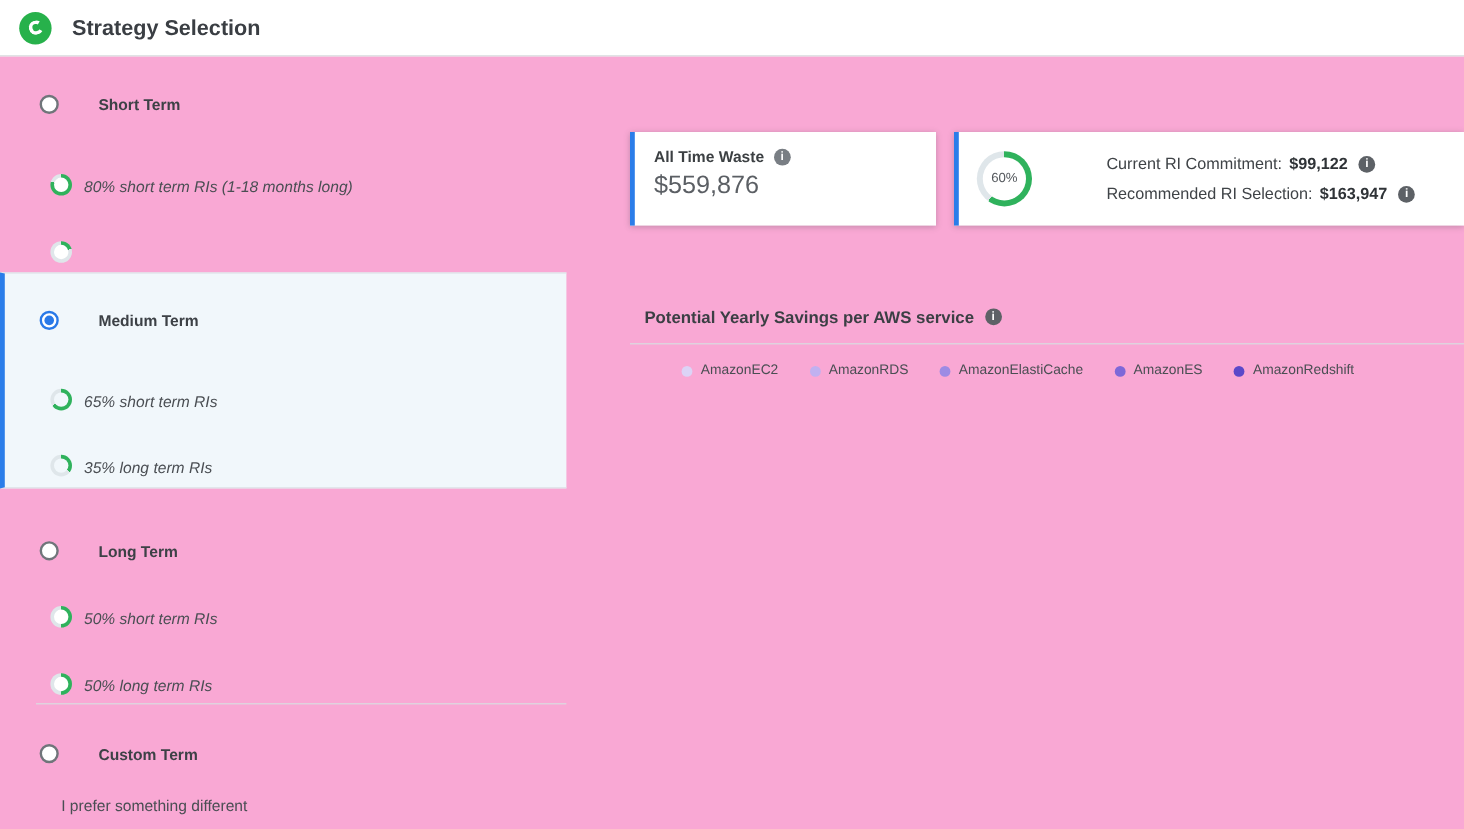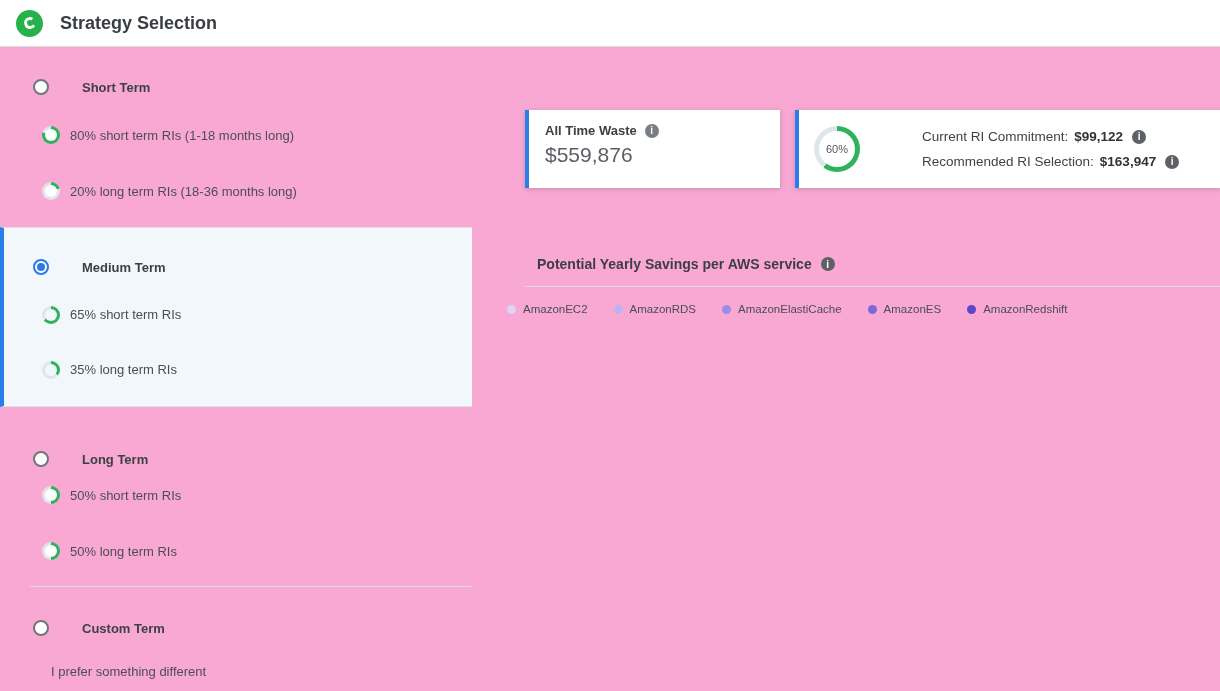--- a/index.html
+++ b/index.html
@@ -13,21 +13,21 @@
   .logo-ring { width:12px; height:12px; border-radius:50%; border:3px solid #fff; border-right-color:transparent; transform:rotate(-15deg); }
   .page-title { margin-left:17px; font-size:18px; font-weight:700; color:#3a3e43; }
 
   
   .sidebar { position:absolute; top:47px; left:0; width:472px; padding-top:20px; }
   .option { display:flex; align-items:center; height:40px; padding-left:33px; cursor:pointer; }
   .radio { width:16px; height:16px; border-radius:50%; border:2px solid #70757a; background:#fff; flex:0 0 auto; position:relative; }
   .radio.sel { border-color:#2979e8; }
   .radio.sel::after { content:""; position:absolute; inset:2px; border-radius:50%; background:#2979e8; }
   .opt-label { margin-left:33px; font-size:13px; font-weight:700; color:#3d4146; }
-  .sub { display:flex; align-items:center; height:56px; padding-left:42px; }
+  .sub { display:flex; align-items:flex-end; height:56px; padding-left:42px;font-style:italic; }
   .ring { width:18px; height:18px; border-radius:50%; position:relative; flex:0 0 auto; }
   .ring::after { content:""; position:absolute; inset:3px; border-radius:50%; background:#fff; }
   .panel .ring::after { background:#f1f7fb; }
   .sub-label { margin-left:10px; font-size:13px; color:#4a4e53; }
   .panel { margin-top:8px; background:#f1f7fb; border-left:4px solid #2b7de9; border-top:1px solid #dde2e6; border-bottom:1px solid #dde2e6; padding:19px 0 9px 0; }
   .panel .option { padding-left:29px; }
   .panel .sub { padding-left:38px; height:55px; }
   .divider { height:1px; background:#dadde0; margin-left:30px; margin-top:7px; }
   .opt-gap { margin-top:20px;align-items:flex-end; }
   .custom-gap { margin-top:21px; }
@@ -48,21 +48,21 @@
   .gauge-label { position:absolute; inset:0; display:flex; align-items:center; justify-content:center; font-size:11px; color:#54585d; }
   .commit-lines { margin-left:62px; display:flex; flex-direction:column; gap:10px; }
   .commit-row { display:flex; align-items:center; font-size:13.5px; color:#3f4347; }
   .commit-row b { margin-left:6px; color:#2f3337; }
   .commit-row .info-icon { margin-left:9px; }
 
   
   .savings-title-row { position:absolute; left:537px; top:256px; display:flex; align-items:center; gap:9px; }
   .savings-title { font-size:14px; font-weight:700; color:#3b3f44; }
   .savings-divider { position:absolute; left:525px; right:0; top:286px; height:1px; background:#d9dde0; }
-  .legend { position:absolute; left:507px; top:300px; display:flex; align-items:center; gap:26px; height:18px; }
+  .legend { position:absolute; left:568px; top:300px; display:flex; align-items:center; gap:26px; height:18px; }
   .leg-item { display:inline-flex; align-items:center; gap:7px; cursor:pointer; }
   .leg-dot { width:9px; height:9px; border-radius:50%; display:inline-block; }
   .leg-lbl { font-size:11.5px; color:#4a4e53; }
   .donut { position:absolute; left:703px; top:327px; width:250px; height:250px; border-radius:50%; }
   .donut-hole { position:absolute; inset:31px; border-radius:50%; background:#fff; display:flex; align-items:center; justify-content:center; }
   .donut-total { font-size:30px; color:#53575c; }
 </style>
 </head>
 <body>
 
@@ -80,21 +80,20 @@
     <div class="option">
       <span class="radio"></span>
       <span class="opt-label">Short Term</span>
     </div>
     <div class="sub">
       <span class="ring" style="background: conic-gradient(rgb(47, 178, 92) 80%, rgb(223, 230, 234) 0deg);"></span>
       <span class="sub-label">80% short term RIs (1-18 months long)</span>
     </div>
     <div class="sub">
       <span class="ring" style="background: conic-gradient(rgb(47, 178, 92) 20%, rgb(223, 230, 234) 0deg);"></span>
-      <span class="sub-label">20% long term RIs (18-36 months long)</span>
     </div>
 
     <div class="panel">
       <div class="option">
         <span class="radio sel"></span>
         <span class="opt-label">Medium Term</span>
       </div>
       <div class="sub">
         <span class="ring" style="background: conic-gradient(rgb(47, 178, 92) 65%, rgb(223, 230, 234) 0deg);"></span>
         <span class="sub-label">65% short term RIs</span>

